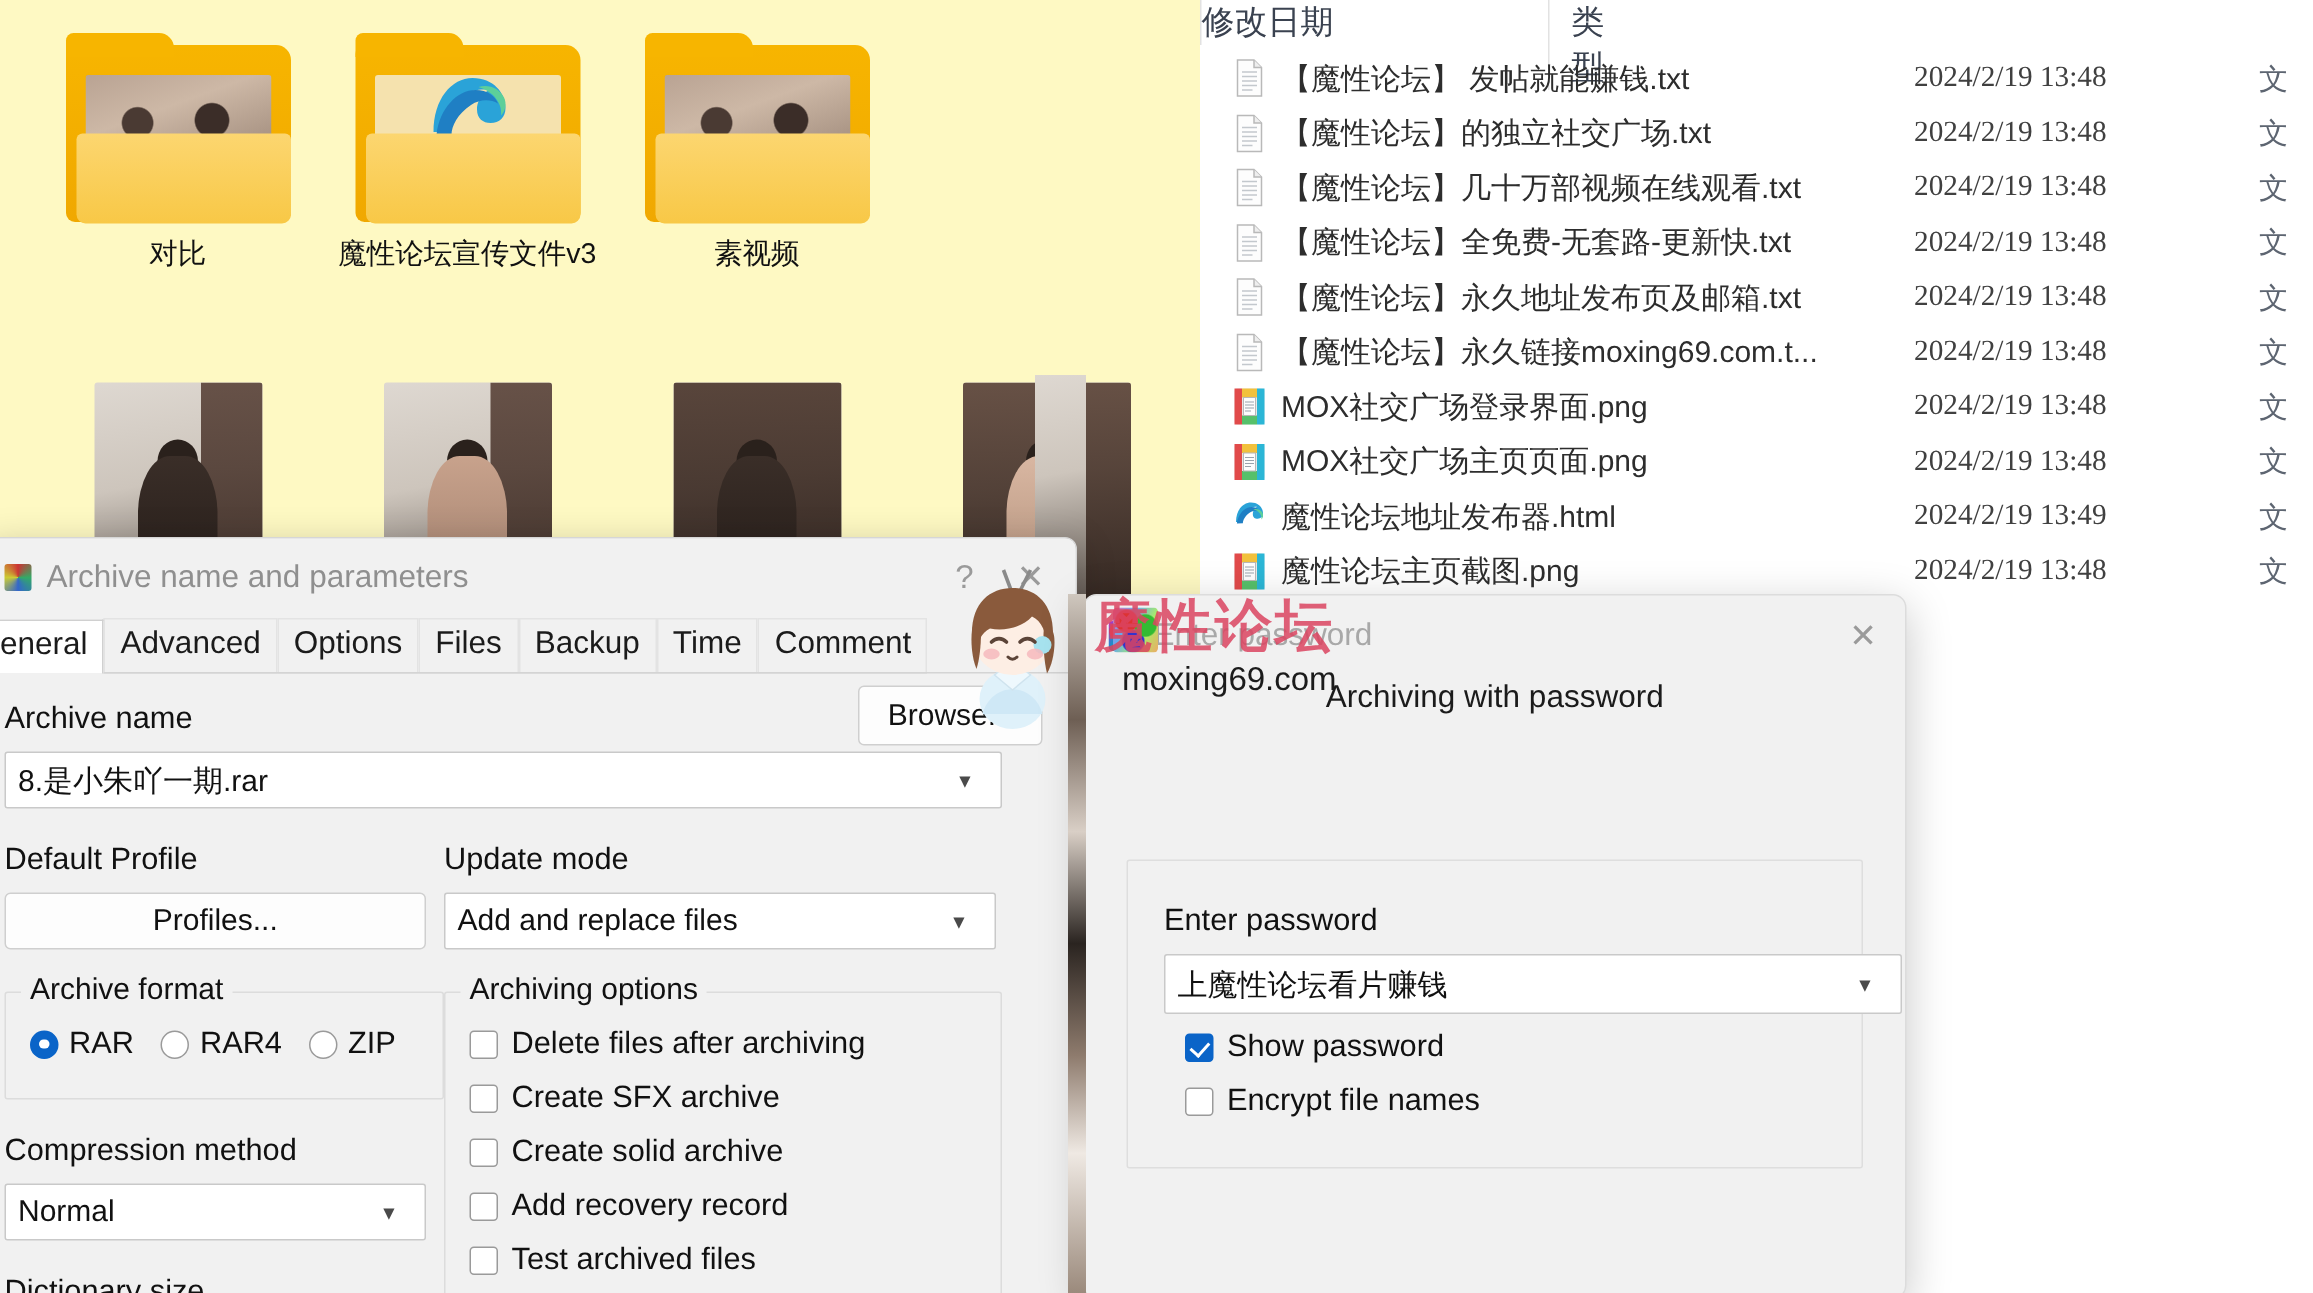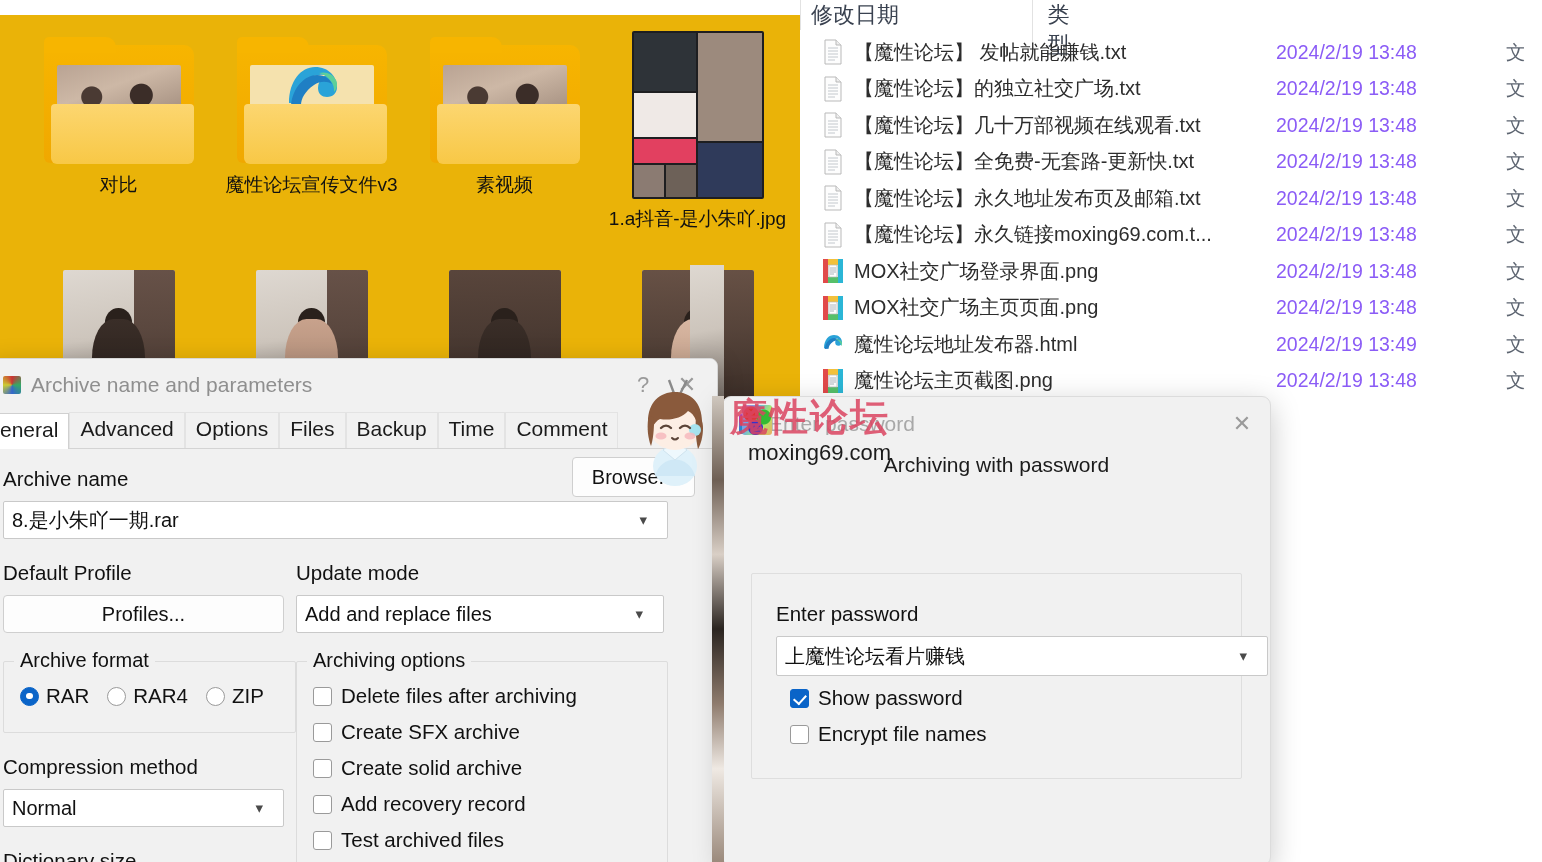--- a/index.html
+++ b/index.html
@@ -7,22 +7,22 @@
     margin: 0; padding: 0;
     width: 1542px; height: 862px;
     overflow: hidden;
     font-family: "Liberation Sans", "DejaVu Sans", sans-serif;
     background: #ffffff;
   }
   #root { position: relative; width: 1542px; height: 862px; overflow: hidden; background:#fff; }
 
   
   #desktop {
-    position: absolute; left: 0; top: 15px; width: 800px; height: 400px;
-    background: #eab308;
+    position: absolute; left: 0; top: 0; width: 800px; height: 400px;
+    background: #fef9c3;
   }
   .icon-grid {
     position: absolute; left: 22px; top: 14px;
     display: grid;
     grid-template-columns: repeat(4, 193px);
     grid-auto-rows: 245px;
   }
   .desk-icon { width: 193px; display: flex; flex-direction: column; align-items: center; }
   .folder {
     position: relative; width: 150px; height: 128px; margin-top: 8px;
@@ -83,28 +83,28 @@
   
   #explorer {
     position: absolute; left: 800px; top: 0; width: 742px; height: 400px;
     background: #ffffff; overflow: hidden;
   }
   .ex-head {
     position: relative; height: 34px; display: flex; align-items: flex-start;
     color:#3a4250; font-size: 22px; padding-top: 0;
   }
   .ex-head .col-name { width: 466px; padding-left: 22px; }
-  .ex-head .col-date { width: 232px; padding-left: 10px; border-left: 1px solid #e2e2e2; }
+  .ex-head .col-date { width: 232px; border-left: 1px solid #e2e2e2; }
   .ex-head .col-type { width: 44px; padding-left: 8px; border-left: 1px solid #e2e2e2; overflow:hidden;text-align:center; }
   .ex-rows { position:relative; }
   .ex-row {
     display:flex; align-items:center; height: 36.5px; font-size: 20px; color:#2d2d2d;
   }
   .ex-row .c-name { width: 466px; display:flex; align-items:center; padding-left: 22px; white-space:nowrap; overflow:hidden; }
-  .ex-row .c-date { width: 232px; padding-left: 10px; color:#8b5cf6; font-size: 19.5px; white-space:nowrap;}
+  .ex-row .c-date { width: 232px; padding-left: 10px; color:#404040; font-size: 19.5px; white-space:nowrap;font-family:Liberation Serif, serif;}
   .ex-row .c-type { width: 44px; padding-left: 8px; color:#5d6571; font-size: 19.5px; overflow:hidden; white-space:nowrap; }
   .fi { width: 22px; height: 26px; margin-right: 10px; flex: none; display:inline-block; }
 
   
   #winrar {
     position: absolute; left: -12px; top: 358px; width: 730px; height: 520px;
     background: #f1f1f1; border: 1px solid #d6d6d6; border-radius: 8px;
     box-shadow: 0 6px 26px rgba(0,0,0,.22);
     overflow: hidden;
   }
@@ -238,32 +238,20 @@
 
       <div class="desk-icon">
         <div class="folder edge">
           <div class="tab-back"></div>
           <div class="preview"></div>
           <div class="front"></div>
         </div>
         <div class="icon-label">素视频</div>
       </div>
 
-      <div class="desk-icon">
-        <div class="thumb-img photo-grid">
-          <div class="cell" style="left:2px;top:2px;width:62px;height:58px;background:#2e3338"></div>
-          <div class="cell" style="left:66px;top:2px;width:64px;height:108px;background:#9c8a7d"></div>
-          <div class="cell" style="left:2px;top:62px;width:62px;height:44px;background:#efe9e6"></div>
-          <div class="cell" style="left:2px;top:108px;width:62px;height:24px;background:#e24060"></div>
-          <div class="cell" style="left:66px;top:112px;width:64px;height:54px;background:#2f3a5a"></div>
-          <div class="cell" style="left:2px;top:134px;width:30px;height:32px;background:#8b7b72"></div>
-          <div class="cell" style="left:34px;top:134px;width:30px;height:32px;background:#6d6158"></div>
-        </div>
-        <div class="icon-label">1.a抖音-是小朱吖.jpg</div>
-      </div>
 
     </div>
 
     <div class="row2">
       <div class="cellwrap">
           <div class="sm-photo">
             <div class="wall"></div>
             <div class="head"></div>
             <div class="fig"></div>
           </div>

